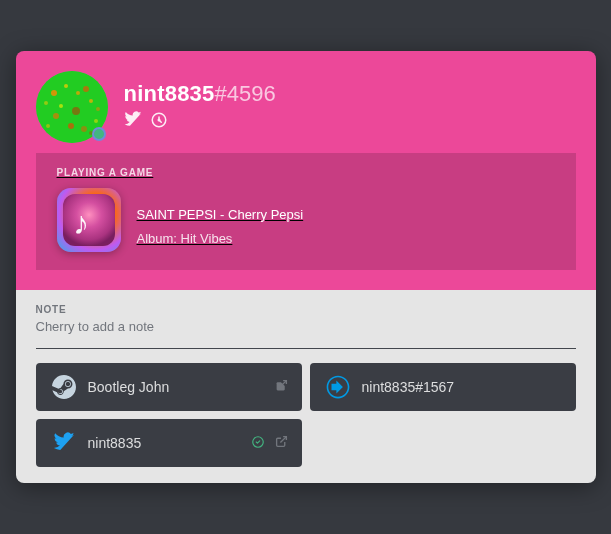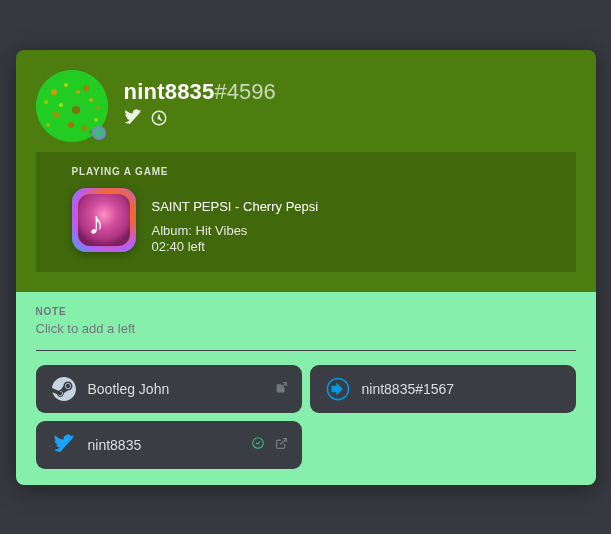--- a/index.html
+++ b/index.html
@@ -13,21 +13,21 @@
       justify-content: center;
     }
     .card {
       width: 580px;
       background: #36393f;
       border-radius: 8px;
       overflow: hidden;
       box-shadow: 0 4px 24px rgba(0,0,0,0.4);
     }
     .profile-header {
-      background: #4d7c0f;
+      background: #ec4899;
       padding: 20px 20px 20px 20px;
     }
     .profile-top {
       display: flex;
       align-items: center;
       gap: 16px;
       margin-bottom: 10px;
     }
     .avatar-wrap {
       position: relative;
@@ -71,21 +71,22 @@
       gap: 8px;
       margin-top: 4px;
     }
     .profile-icon {
       color: #fff;
       font-size: 18px;
       opacity: 0.9;
     }
     .game-section {
       background: rgba(0,0,0,0.15);
-      padding: 14px 20px 18px 36px;
+      padding: 14px 20px 18px 21px;
+      text-decoration: underline;
     }
     .game-label {
       color: rgba(255,255,255,0.8);
       font-size: 10px;
       font-weight: 700;
       letter-spacing: 0.08em;
       text-transform: uppercase;
       margin-bottom: 10px;
     }
     .game-info {
@@ -122,21 +123,21 @@
       color: rgba(255,255,255,0.85);
       font-size: 13px;
       margin-top: 9px;
     }
     .game-text .game-time {
       color: rgba(255,255,255,0.85);
       font-size: 13px;
       margin-top: 1px;
     }
     .profile-body {
-      background: #86efac;
+      background: #e5e5e5;
       padding: 14px 20px 16px 20px;
     }
     .note-label {
       color: #72767d;
       font-size: 10px;
       font-weight: 700;
       letter-spacing: 0.08em;
       text-transform: uppercase;
       margin-bottom: 4px;
     }
@@ -151,21 +152,21 @@
       background: #42464d;
       margin-bottom: 14px;
     }
     .connections {
       display: grid;
       grid-template-columns: 1fr 1fr;
       gap: 8px;
     }
     .connection-item {
       background: #3a3d44;
-      border-radius: 9px;
+      border-radius: 4px;
       padding: 10px 14px;
       display: flex;
       align-items: center;
       gap: 10px;
       position: relative;
       cursor: pointer;
     }
     .connection-icon {
       width: 28px;
       height: 28px;
@@ -263,29 +264,28 @@
               </radialGradient>
             </defs>
             <rect width="52" height="52" rx="12" fill="url(#itunesBg)"></rect>
 
             <text x="10" y="40" font-size="32" fill="white" opacity="0.95">♪</text>
           </svg>
         </div>
         <div class="game-text">
           <div class="game-track">SAINT PEPSI - Cherry Pepsi</div>
           <div class="game-album">Album: Hit Vibes</div>
-          <div class="game-time">02:40 left</div>
         </div>
       </div>
     </div>
   </div>
 
   <div class="profile-body">
     <div class="note-label">NOTE</div>
-    <div class="note-input">Click to add a left</div>
+    <div class="note-input">Cherry to add a note</div>
     <div class="divider"></div>
 
     <div class="connections">
 
       <div class="connection-item">
         <div class="connection-icon steam-icon">
           <svg width="24" height="24" viewBox="0 0 24 24" fill="#c6d4df">
             <path d="M11.979 0C5.678 0 .511 4.86.022 11.037l6.432 2.658c.545-.371 1.203-.59 1.912-.59.063 0 .125.004.188.006l2.861-4.142V8.91c0-2.495 2.028-4.524 4.524-4.524 2.494 0 4.524 2.031 4.524 4.527s-2.03 4.525-4.524 4.525h-.105l-4.076 2.911c0 .052.004.105.004.159 0 1.875-1.515 3.396-3.39 3.396-1.635 0-3.016-1.173-3.331-2.727L.436 15.27C1.862 20.307 6.486 24 11.979 24c6.627 0 11.999-5.373 11.999-12S18.605 0 11.979 0zM7.54 18.21l-1.473-.61c.262.543.714.999 1.314 1.25 1.297.539 2.793-.076 3.332-1.375.263-.63.264-1.319.005-1.949s-.75-1.121-1.377-1.383c-.624-.26-1.29-.249-1.878-.03l1.523.63c.956.4 1.409 1.5 1.009 2.455-.397.957-1.497 1.41-2.454 1.012H7.54zm11.415-9.303c0-1.662-1.353-3.015-3.015-3.015-1.665 0-3.015 1.353-3.015 3.015 0 1.665 1.35 3.015 3.015 3.015 1.663 0 3.015-1.35 3.015-3.015zm-5.273-.005c0-1.252 1.013-2.266 2.265-2.266 1.249 0 2.266 1.014 2.266 2.266 0 1.251-1.017 2.265-2.266 2.265-1.253 0-2.265-1.014-2.265-2.265z"></path>
           </svg>
         </div>

